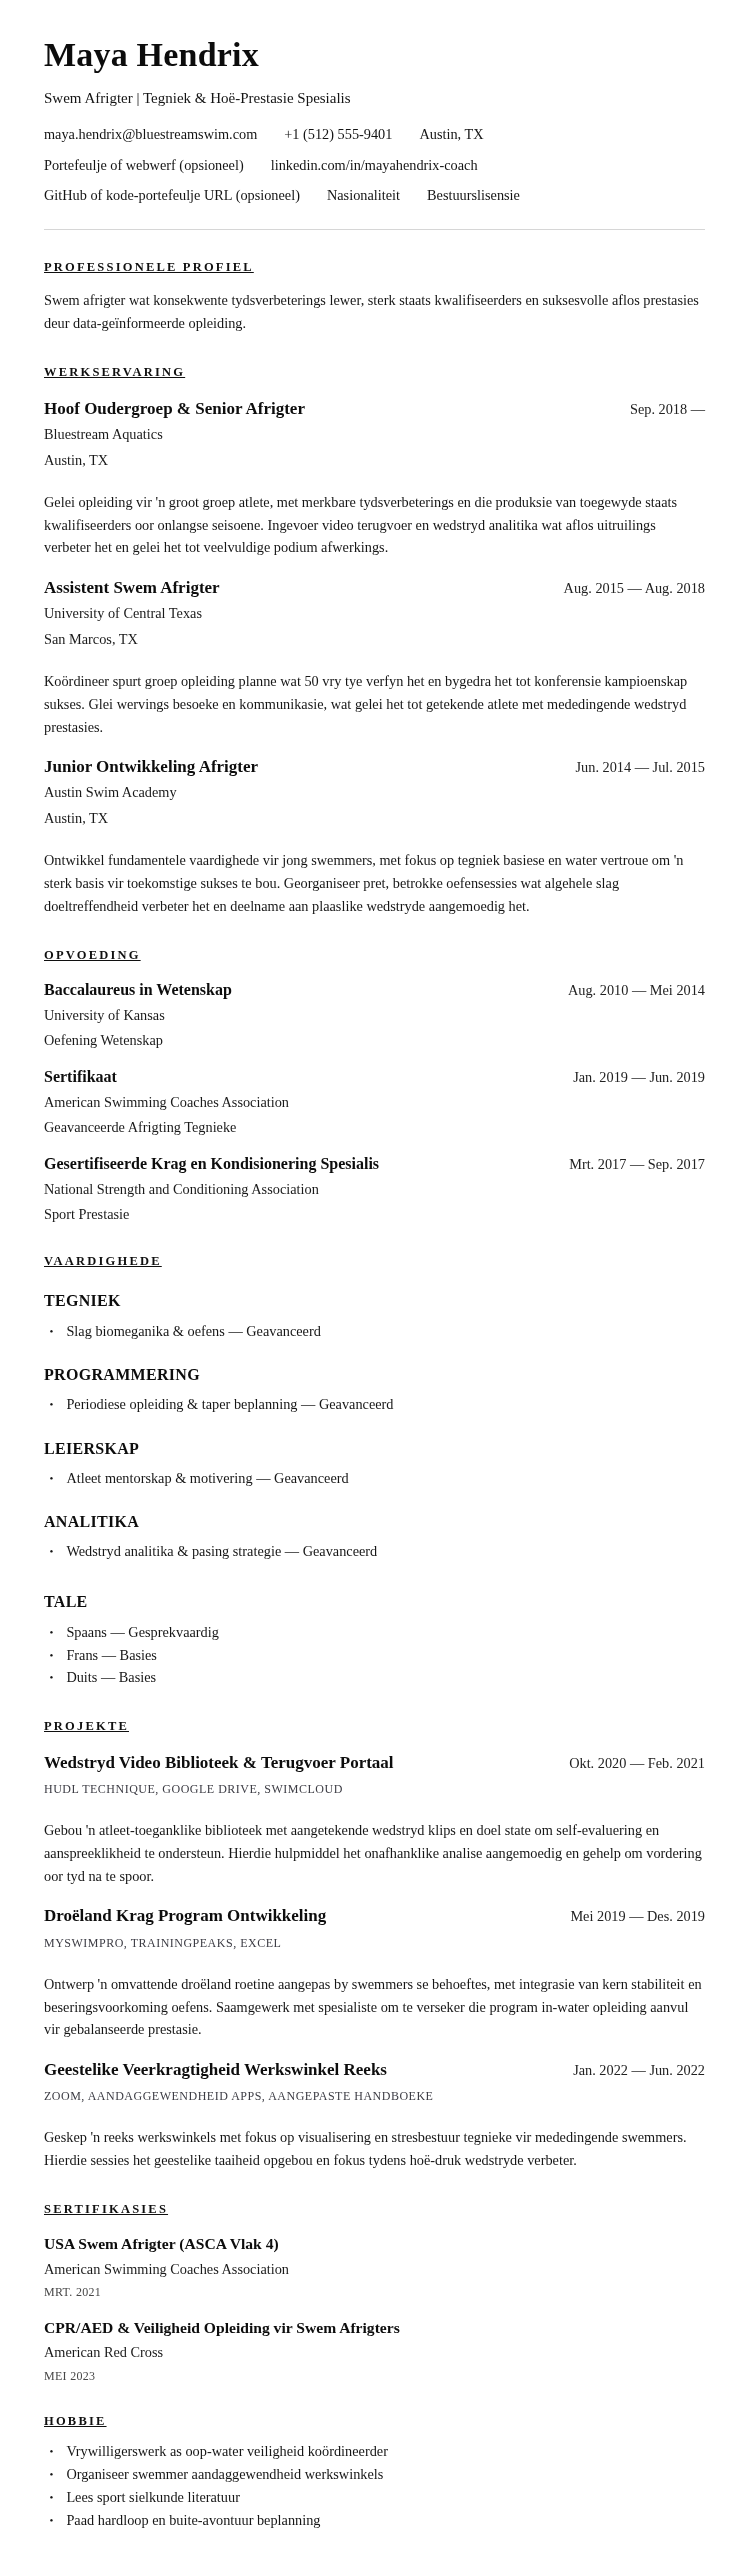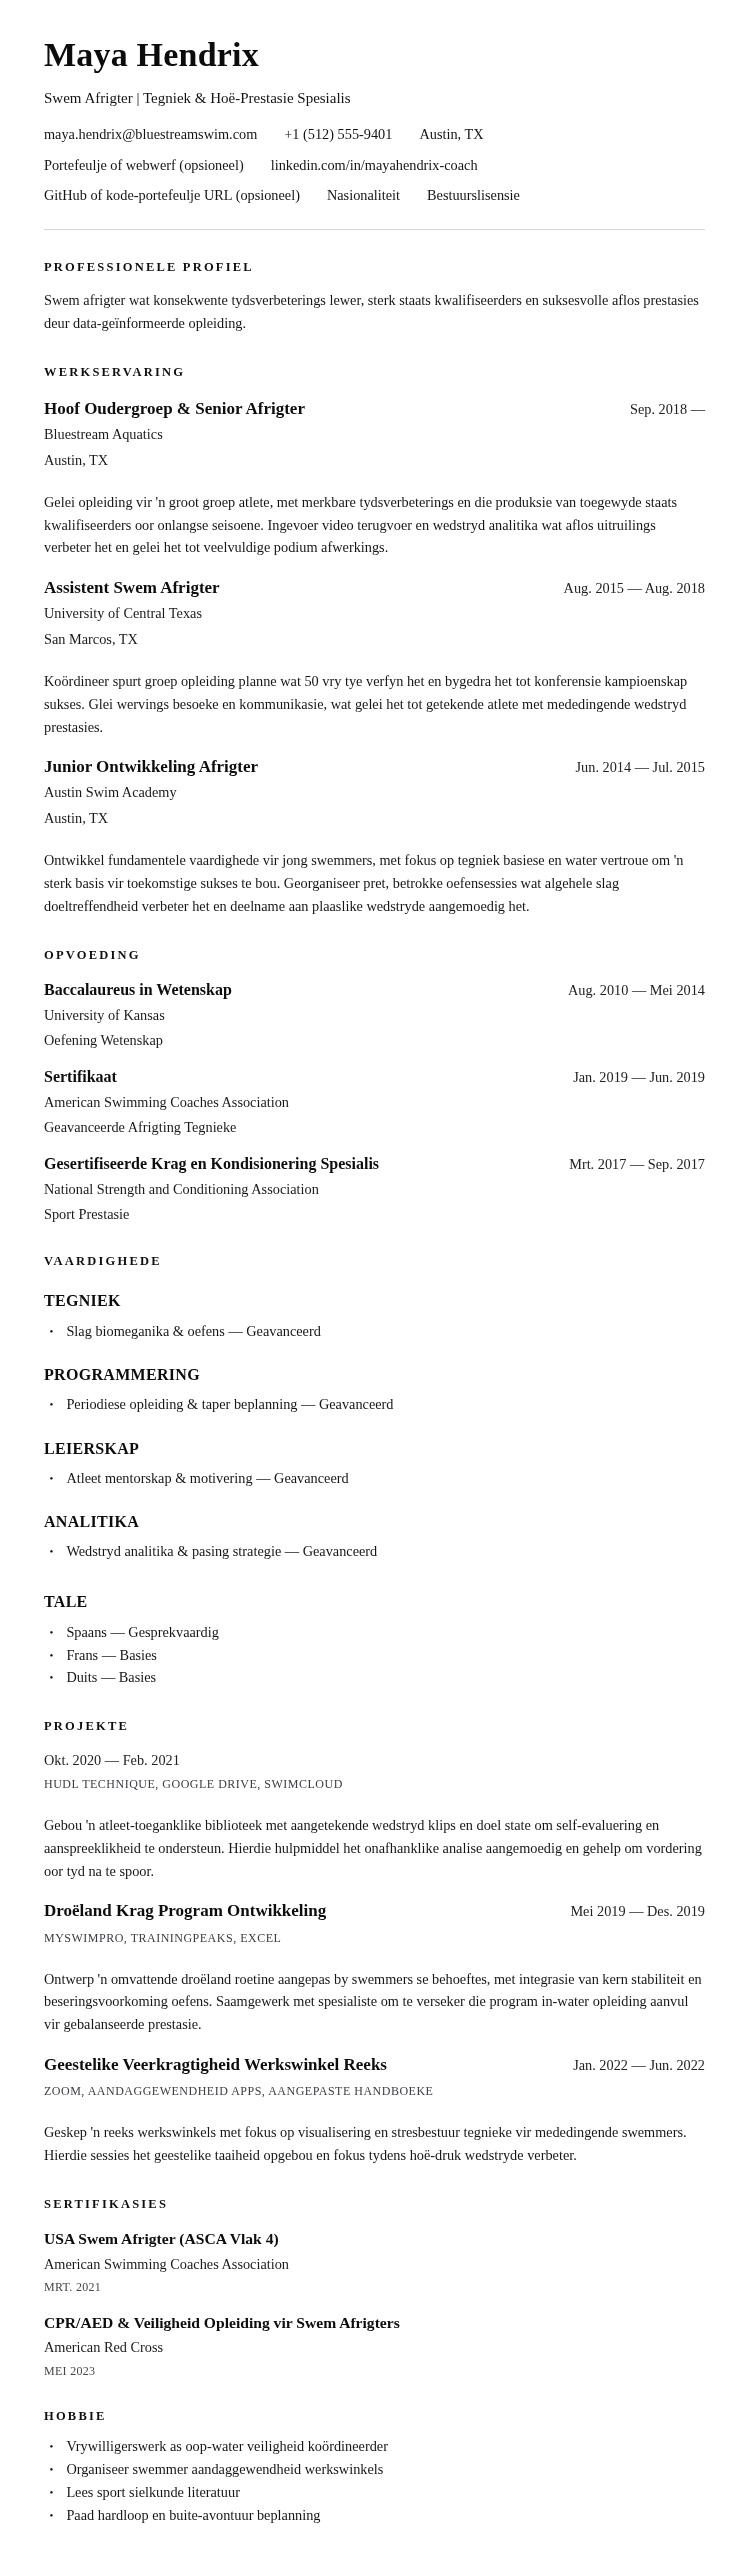--- a/index.html
+++ b/index.html
@@ -48,20 +48,21 @@
   }
 
   
   .section { margin-top: 29px; }
   .section-heading {
     font-size: 12.5px;
     font-weight: 700;
     letter-spacing: 2.2px;
     color: #101010;
     line-height: 1.3;
+    text-decoration: underline;
   }
 
   .profile-text, .entry-description {
     font-size: 14.3px;
     line-height: 1.6;
     margin-top: 13.7px;
     color: #161616;
     max-width: 661px;
   }
 
@@ -277,20 +278,21 @@
       <li>Frans — Basies</li>
       <li>Duits — Basies</li>
     </ul>
   </section>
 
   <section class="section">
     <div class="section-heading">PROJEKTE</div>
 
     <div class="entry">
       <div class="entry-head">
+        <div class="entry-title">Wedstryd Video Biblioteek &amp; Terugvoer Portaal</div>
         <div class="entry-dates">Okt. 2020 — Feb. 2021</div>
       </div>
       <div class="entry-tools">HUDL TECHNIQUE, GOOGLE DRIVE, SWIMCLOUD</div>
       <p class="entry-description">Gebou 'n atleet-toeganklike biblioteek met aangetekende wedstryd klips en doel state om self-evaluering en aanspreeklikheid te ondersteun. Hierdie hulpmiddel het onafhanklike analise aangemoedig en gehelp om vordering oor tyd na te spoor.</p>
     </div>
 
     <div class="entry">
       <div class="entry-head">
         <div class="entry-title">Droëland Krag Program Ontwikkeling</div>
         <div class="entry-dates">Mei 2019 — Des. 2019</div>

